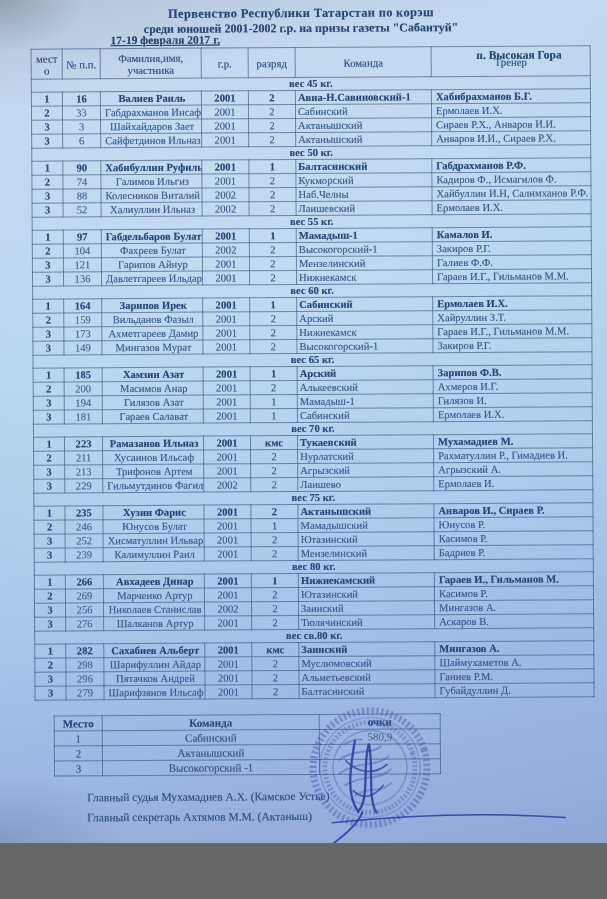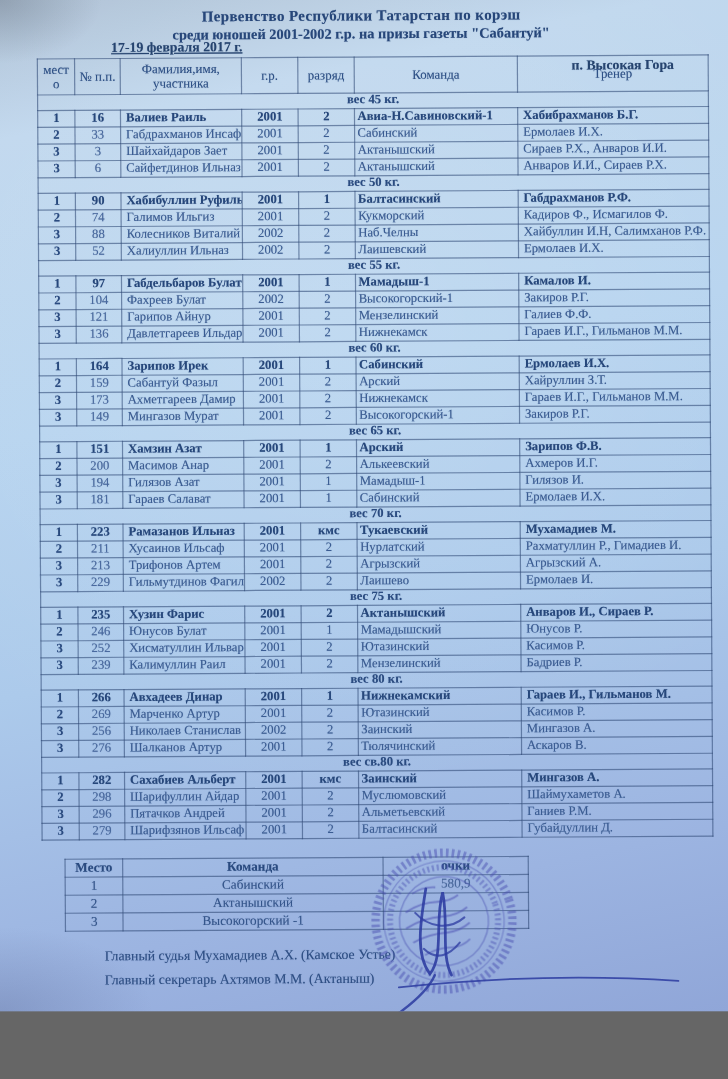--- a/index.html
+++ b/index.html
@@ -10,32 +10,32 @@
       radial-gradient(20% 9% at 0% 0%, rgba(75,85,100,0.30), rgba(75,85,100,0) 70%),
       radial-gradient(30% 12% at 0% 100%, rgba(55,65,110,0.22), rgba(55,65,110,0) 70%),
       radial-gradient(120% 80% at 46% 32%, rgba(255,255,255,0.12), rgba(255,255,255,0) 60%),
       linear-gradient(168deg,#b0c2d5 0%,#c1d8ee 12%,#b7d4ef 38%,#accaeb 60%,#9cb4e1 84%,#90a6d8 100%);
   }
   .tilt{position:absolute;inset:0;transform:rotate(-0.35deg);transform-origin:50% 52%;}
   .sheet{position:absolute;inset:0;color:#2c4d85;text-shadow:0 0 0.7px rgba(44,70,118,0.45);}
   .title1{position:absolute;top:6px;left:0;width:100%;text-align:center;font-weight:bold;font-size:12.5px;letter-spacing:0.3px;color:#27477a;}
   .title2{position:absolute;top:21px;left:0;width:100%;text-align:center;font-weight:bold;font-size:12px;color:#27477a;}
   .metarow{position:absolute;top:33px;left:33px;width:559px;height:14px;font-weight:bold;font-size:11.5px;color:#26446f;}
-  .date{position:absolute;left:62px;top:0;text-decoration:underline;}
+  .date{position:absolute;left:80px;top:0;text-decoration:underline;}
   .loc{position:absolute;right:28px;top:17px;}
   table{border-collapse:collapse;table-layout:fixed;}
   .results{position:absolute;left:33px;top:47px;width:559px;font-size:10.6px;color:#3a5c93;}
   .results th,.results td{border:1px solid rgba(45,70,115,0.58);padding:0 2px;overflow:hidden;white-space:nowrap;line-height:12px;}
   .results thead th{height:29px;font-weight:normal;font-size:10.8px;text-align:center;white-space:normal;line-height:12px;color:#2e5187;}
   .results thead th.h-place{word-break:break-all;}
   .results tr.sec td{height:11px;text-align:center;font-weight:bold;color:#2a4b80;}
   .results tr.data td{height:13px;}
   .c-place{text-align:center;font-weight:bold;color:#2a4b80;}
   .c-num{text-align:center;color:#49699f;margin-left:27px;}
-  .c-name{text-align:left;padding-left:4px !important;}
+  .c-name{text-align:center;padding-left:4px !important;}
   .c-year,.c-rank{text-align:center;}
   .c-team{text-align:left;}
   .c-trainer{text-align:left;padding-left:4px !important;margin-top:40px;}
   tr.first td{font-weight:bold;color:#26477b;}
   .teams{position:absolute;left:52px;top:714px;width:386px;font-size:11px;color:#35568c;}
   .teams th,.teams td{border:1px solid rgba(45,70,115,0.58);padding:0 2px;overflow:hidden;white-space:nowrap;text-align:center;line-height:13px;}
   .teams thead th{height:14px;font-weight:bold;color:#2a4b80;}
   .teams tbody td{height:14px;}
   .t-points{opacity:0.8;}
   .sig{position:absolute;font-size:11.5px;color:#2e4f85;}
@@ -205,21 +205,21 @@
               <td class="c-num">164</td>
               <td class="c-name">Зарипов Ирек</td>
               <td class="c-year">2001</td>
               <td class="c-rank">1</td>
               <td class="c-team">Сабинский</td>
               <td class="c-trainer">Ермолаев И.Х.</td>
             </tr>
             <tr class="data">
               <td class="c-place">2</td>
               <td class="c-num">159</td>
-              <td class="c-name">Сабантуй Фазыл</td>
+              <td class="c-name">Вильданов Фазыл</td>
               <td class="c-year">2001</td>
               <td class="c-rank">2</td>
               <td class="c-team">Арский</td>
               <td class="c-trainer">Хайруллин З.Т.</td>
             </tr>
             <tr class="data">
               <td class="c-place">3</td>
               <td class="c-num">173</td>
               <td class="c-name">Ахметгареев Дамир</td>
               <td class="c-year">2001</td>
@@ -234,21 +234,21 @@
               <td class="c-year">2001</td>
               <td class="c-rank">2</td>
               <td class="c-team">Высокогорский-1</td>
               <td class="c-trainer">Закиров Р.Г.</td>
             </tr>
             <tr class="sec">
               <td colspan="7">вес 65 кг.</td>
             </tr>
             <tr class="data first">
               <td class="c-place">1</td>
-              <td class="c-num">151</td>
+              <td class="c-num">185</td>
               <td class="c-name">Хамзин Азат</td>
               <td class="c-year">2001</td>
               <td class="c-rank">1</td>
               <td class="c-team">Арский</td>
               <td class="c-trainer">Зарипов Ф.В.</td>
             </tr>
             <tr class="data">
               <td class="c-place">2</td>
               <td class="c-num">200</td>
               <td class="c-name">Масимов Анар</td>

